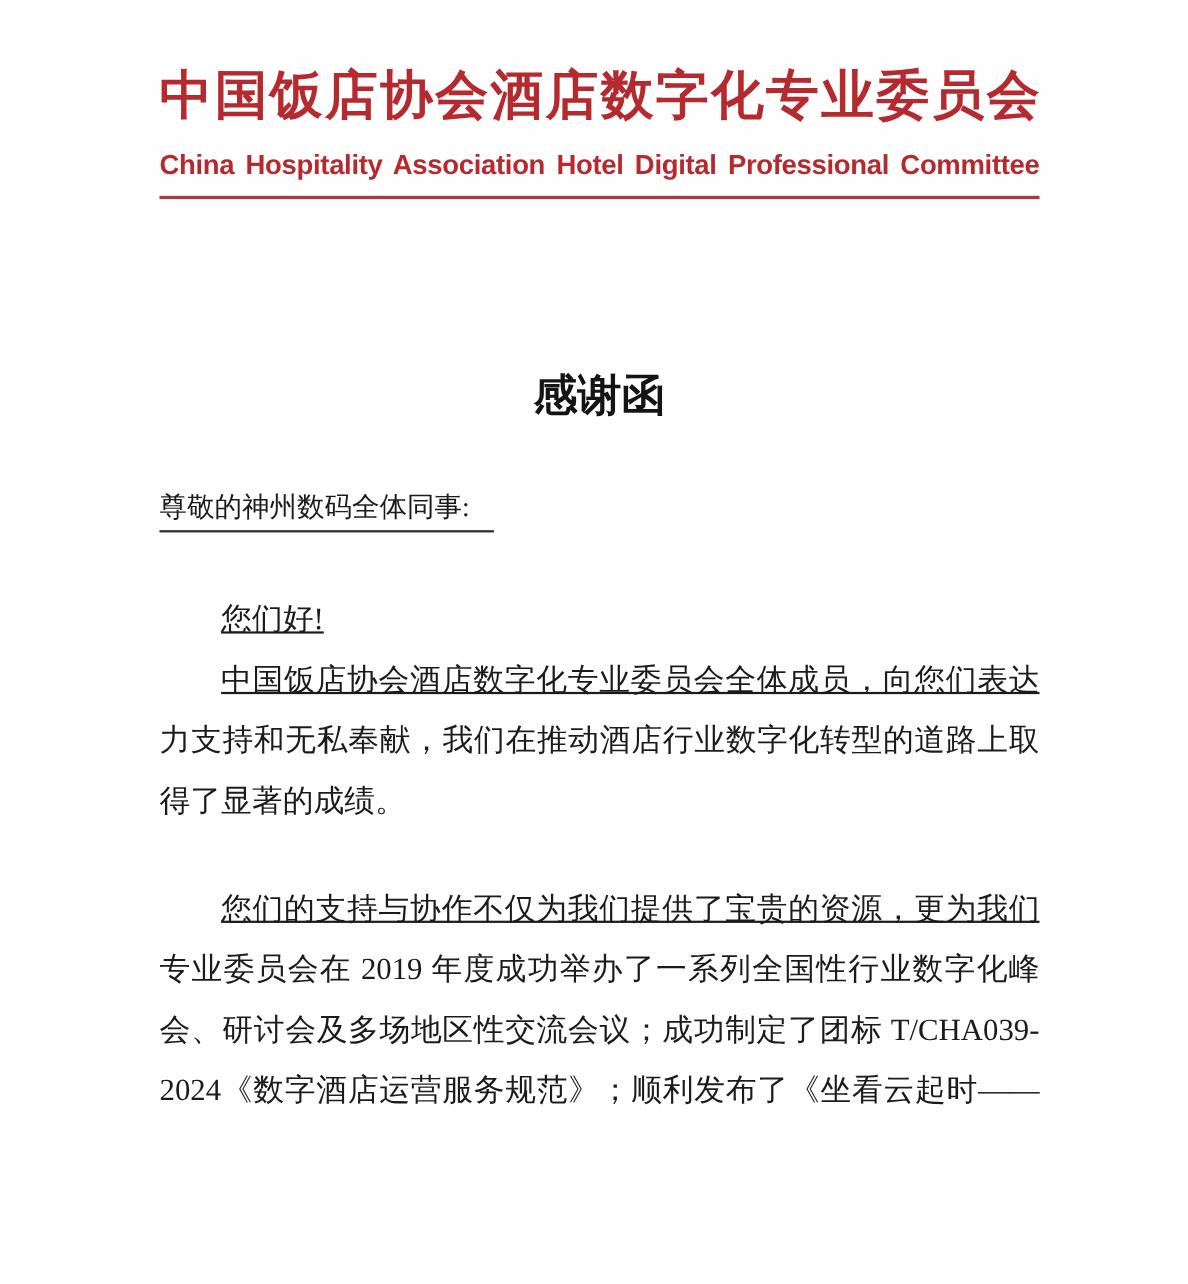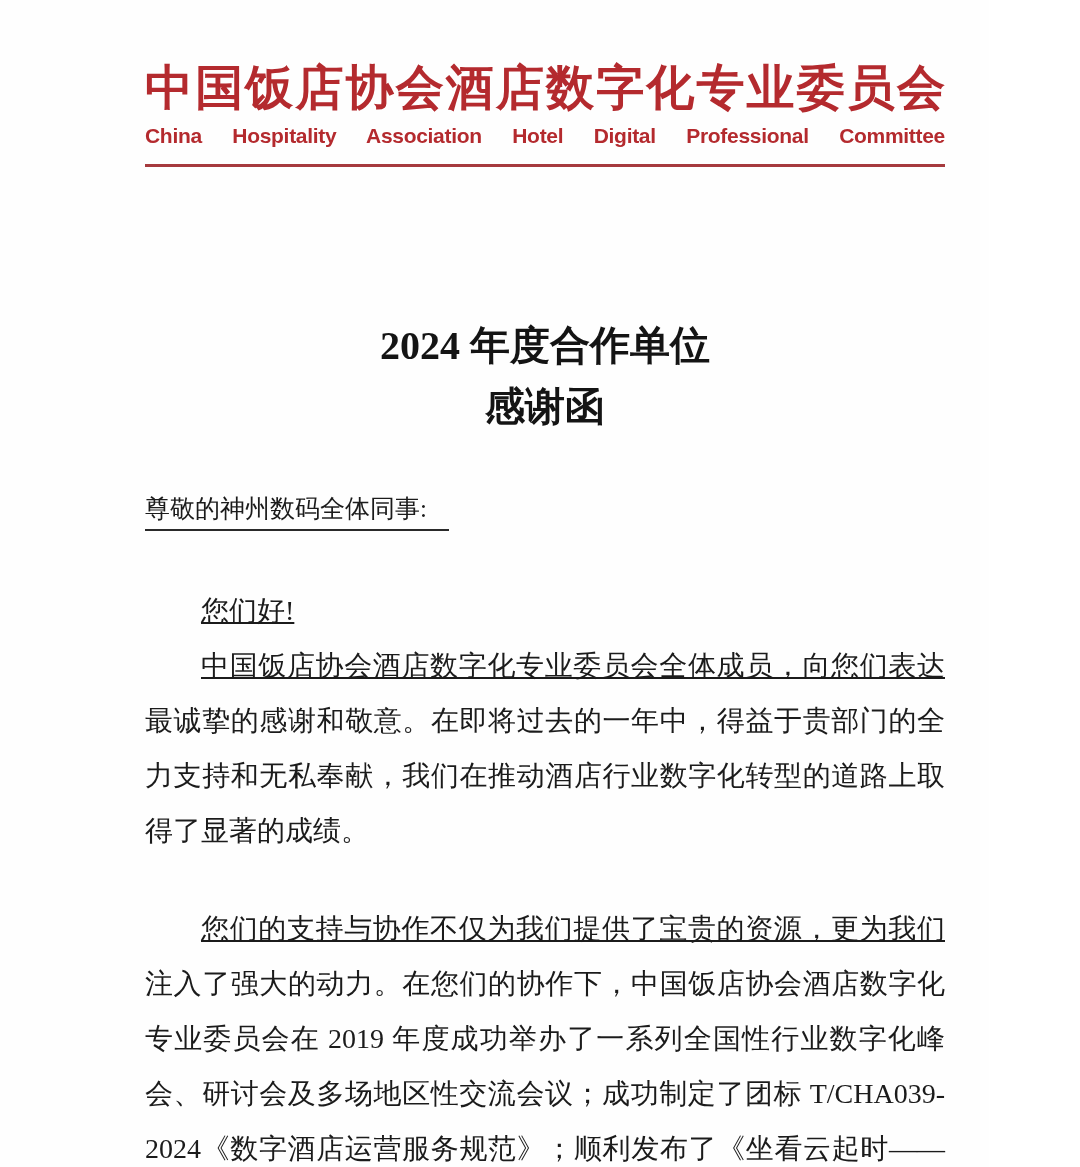--- a/index.html
+++ b/index.html
@@ -28,22 +28,22 @@
     margin-top: 62px;
     font-size: 48px;
     line-height: 52px;
     font-weight: 700;
     color: var(--accent-red);
     white-space: nowrap;
     text-align: justify;
     text-align-last: justify;
   }
   .org-en {
-    margin-top: 8px;
-    font-size: 21px;
+    margin-top: 22px;
+    font-size: 25px;
     line-height: 28px;
     font-weight: 700;
     color: var(--accent-red);
     font-family: "Liberation Sans", "DejaVu Sans", sans-serif;
     white-space: nowrap;
     letter-spacing: -0.3px;
     text-align: justify;
     text-align-last: justify;
   }
   .rule {
@@ -94,37 +94,34 @@
 <div class="page">
   <div class="content">
 
     <header>
       <div class="org-zh">中国饭店协会酒店数字化专业委员会</div>
       <div class="org-en">China Hospitality Association Hotel Digital Professional Committee</div>
       <div class="rule"></div>
     </header>
 
     <div class="title">
-      <div>2024 年度合作单位</div>
       <div>感谢函</div>
     </div>
 
     <div class="salutation-row">
       <span class="salutation-text">尊敬的神州数码全体同事:</span>
     </div>
 
     <div class="body-block">
       <div class="line indent">您们好!</div>
 
       <div class="line indent just">中国饭店协会酒店数字化专业委员会全体成员，向您们表达</div>
-      <div class="line just">最诚挚的感谢和敬意。在即将过去的一年中，得益于贵部门的全</div>
       <div class="line just">力支持和无私奉献，我们在推动酒店行业数字化转型的道路上取</div>
       <div class="line">得了显著的成绩。</div>
 
       <div class="line indent just para-gap">您们的支持与协作不仅为我们提供了宝贵的资源，更为我们</div>
-      <div class="line just">注入了强大的动力。在您们的协作下，中国饭店协会酒店数字化</div>
       <div class="line just">专业委员会在 2019 年度成功举办了一系列全国性行业数字化峰</div>
       <div class="line just">会、研讨会及多场地区性交流会议；成功制定了团标 T/CHA039-</div>
       <div class="line just">2024《数字酒店运营服务规范》；顺利发布了《坐看云起时——</div>
     </div>
 
   </div>
 </div>
 
 </body></html>

